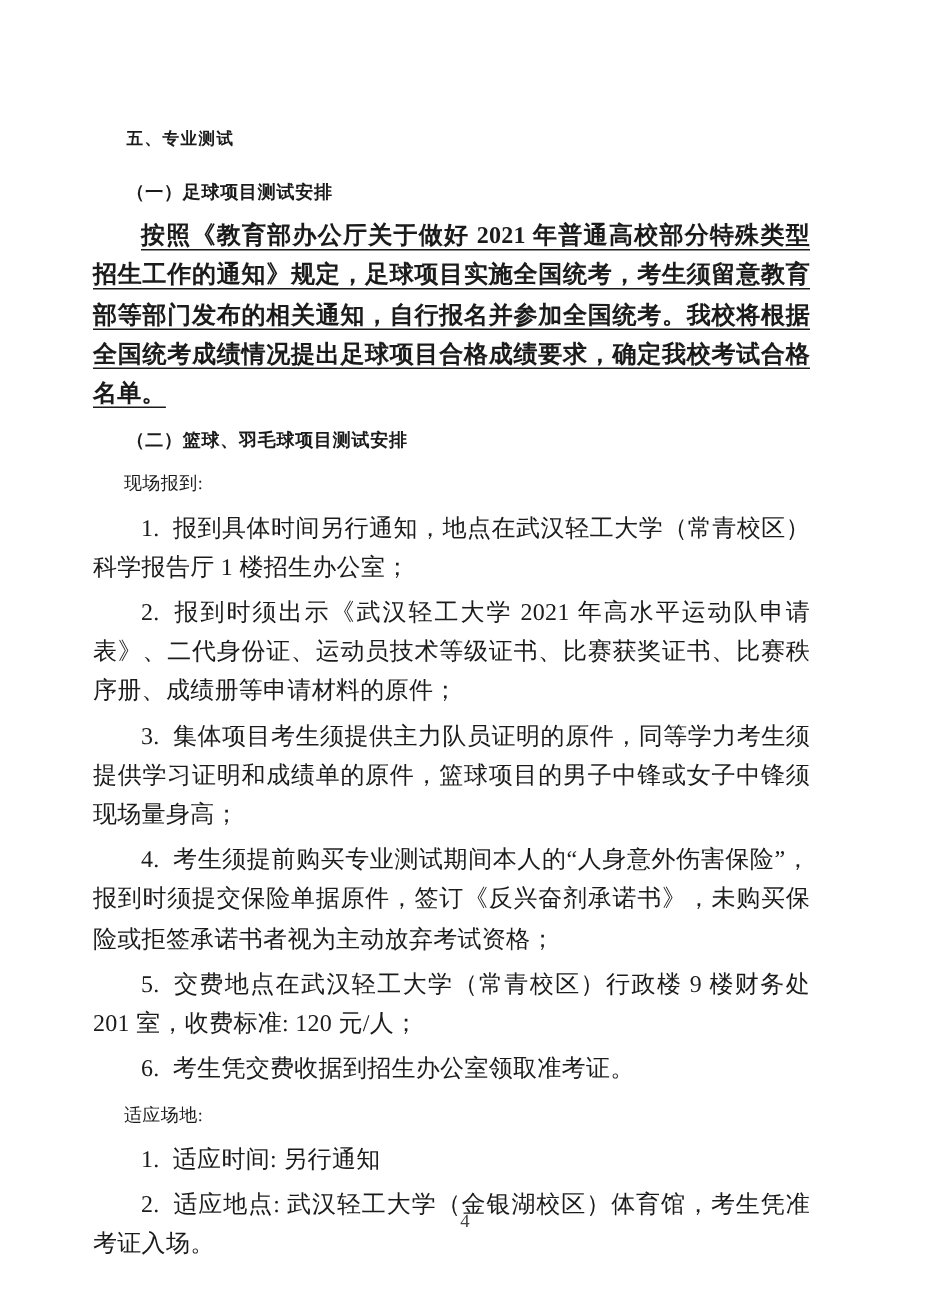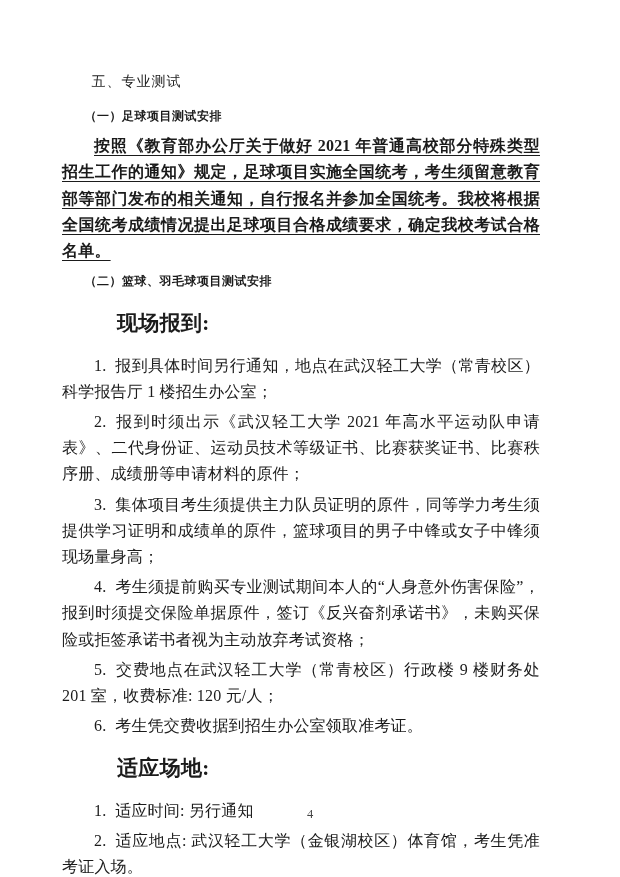--- a/index.html
+++ b/index.html
@@ -16,25 +16,25 @@
     overflow: hidden;
   }
   .page {
     position: absolute;
     left: 58px;
     top: 64px;
     width: 486px;
   }
   .doc-title {
     font-family: "Liberation Sans", "DejaVu Sans", sans-serif;
-    font-weight: normal;
-    font-size: 14px;
+    font-weight: bold;
+    font-size: 11px;
     line-height: 26px;
     text-indent: 2.4em;
-    margin: 4px 0 9px 0;
+    margin: 16px 0 9px 0;
     letter-spacing: 1px;
   }
   .h2 {
     font-weight: bold;
     font-size: 12px;
     line-height: 26.2px;
     text-indent: 2.2em;
     margin: 0 0 3px 0;
     letter-spacing: 0.5px;
   }
@@ -46,25 +46,25 @@
     text-indent: 2em;
     letter-spacing: 0.2px;
   }
   .underlined-bold {
     font-weight: bold;
     text-decoration: underline;
     text-decoration-thickness: 1px;
     text-underline-offset: 3.5px;
   }
   .h3 {
-    font-weight: bold;
-    font-size: 21px;
+    font-weight: normal;
+    font-size: 12px;
     line-height: 26.2px;
     text-indent: 2.05em;
-    margin: 16px;
+    margin: 0;
     letter-spacing: 0.3px;
   }
   .num {
     margin-right: 0.55em;
   }
   .b {
     font-weight: normal;
   }
   .page-number {
     position: absolute;

